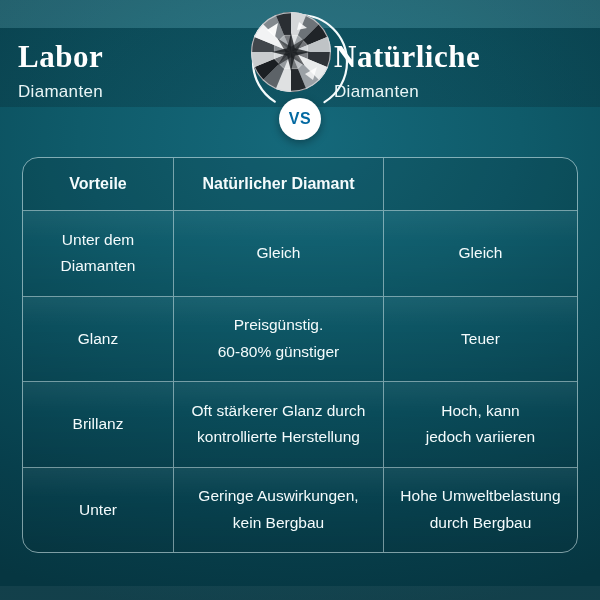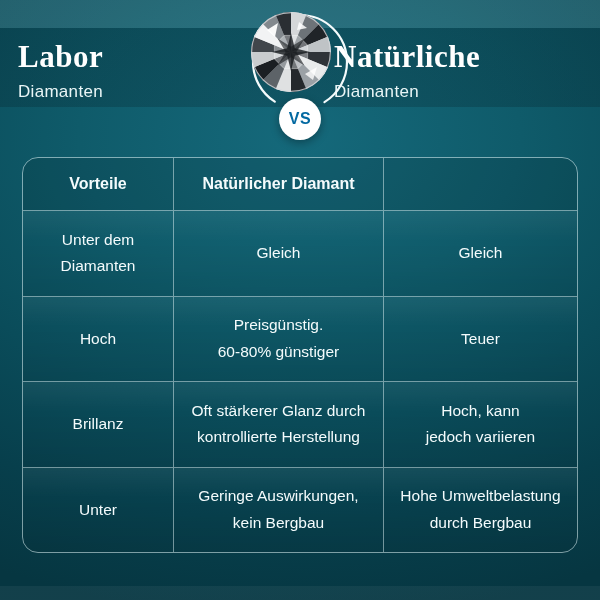--- a/index.html
+++ b/index.html
@@ -120,21 +120,21 @@
     </div>
 
     <div class="t-row">
       <div class="t-cell">Unter dem
 Diamanten</div>
       <div class="t-cell">Gleich</div>
       <div class="t-cell">Gleich</div>
     </div>
 
     <div class="t-row">
-      <div class="t-cell">Hoch</div>
+      <div class="t-cell">Glanz</div>
       <div class="t-cell">Preisgünstig.
 60-80% günstiger</div>
       <div class="t-cell">Teuer</div>
     </div>
 
     <div class="t-row">
       <div class="t-cell">Brillanz</div>
       <div class="t-cell">Oft stärkerer Glanz durch
 kontrollierte Herstellung</div>
       <div class="t-cell">Hoch, kann

